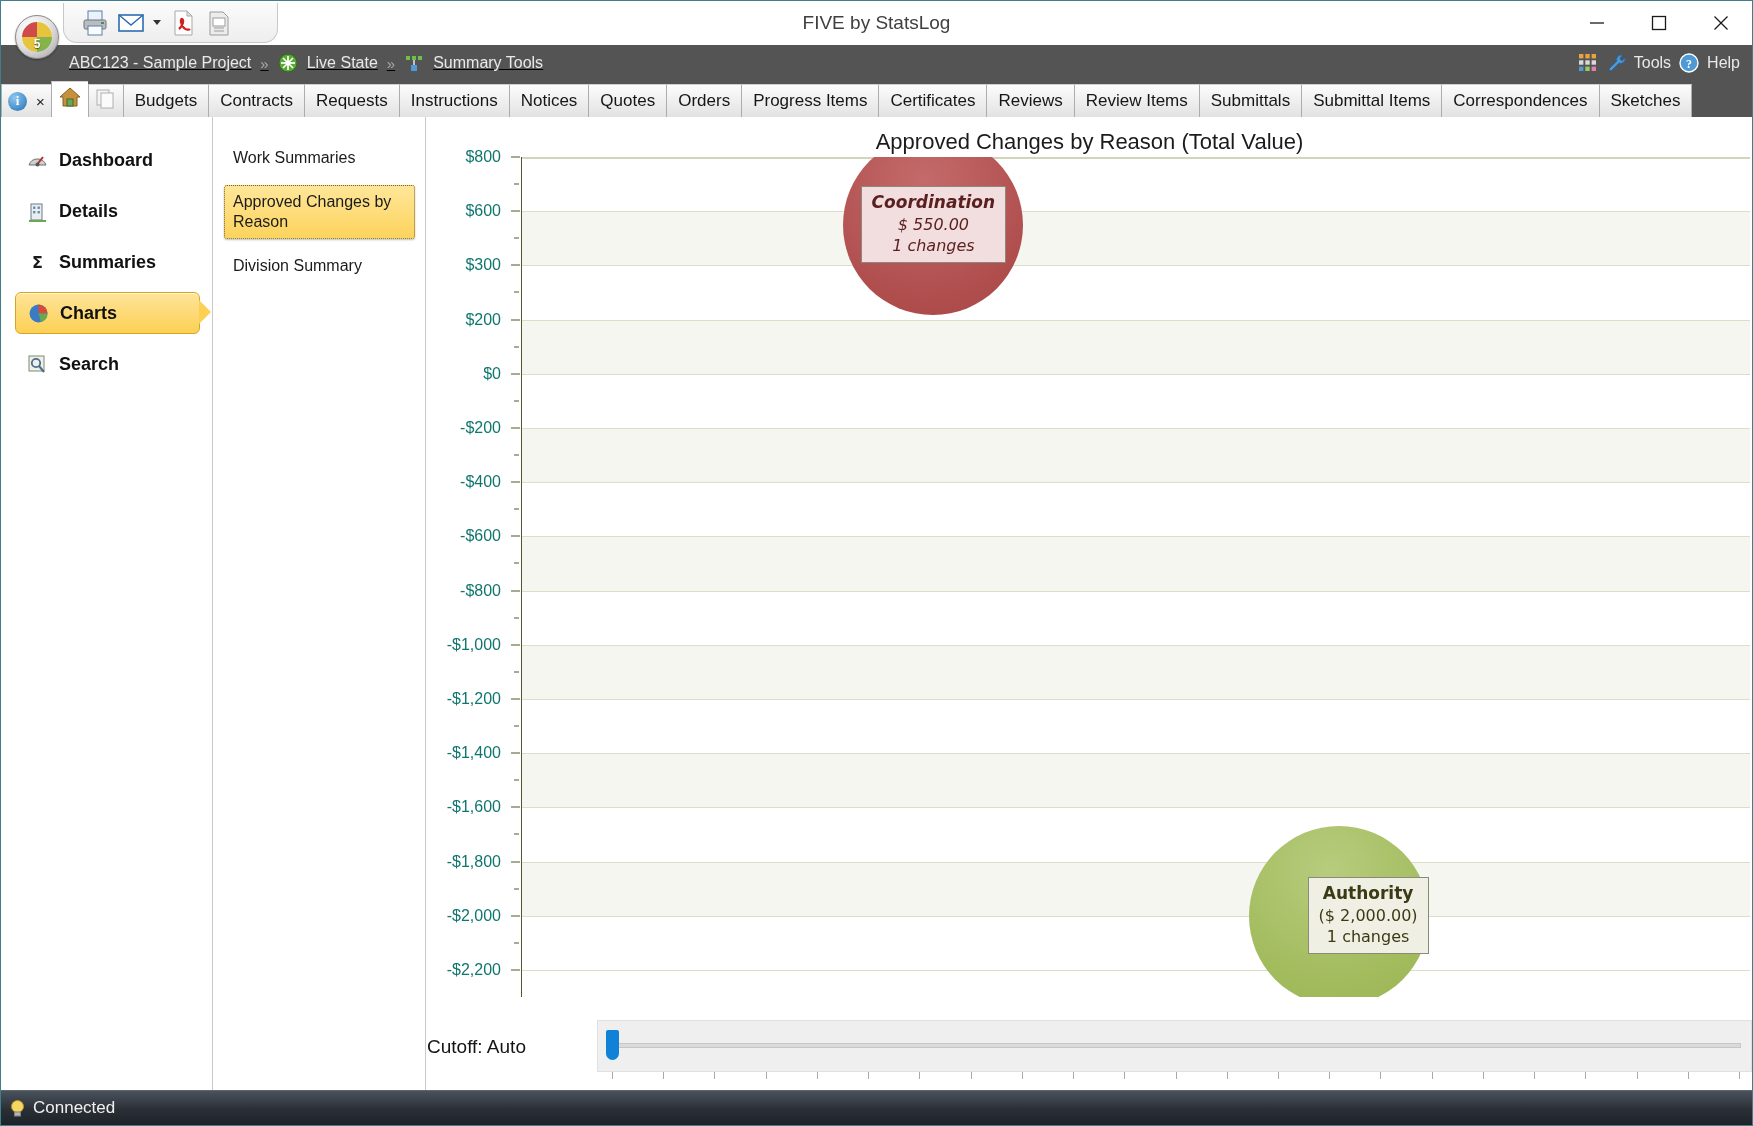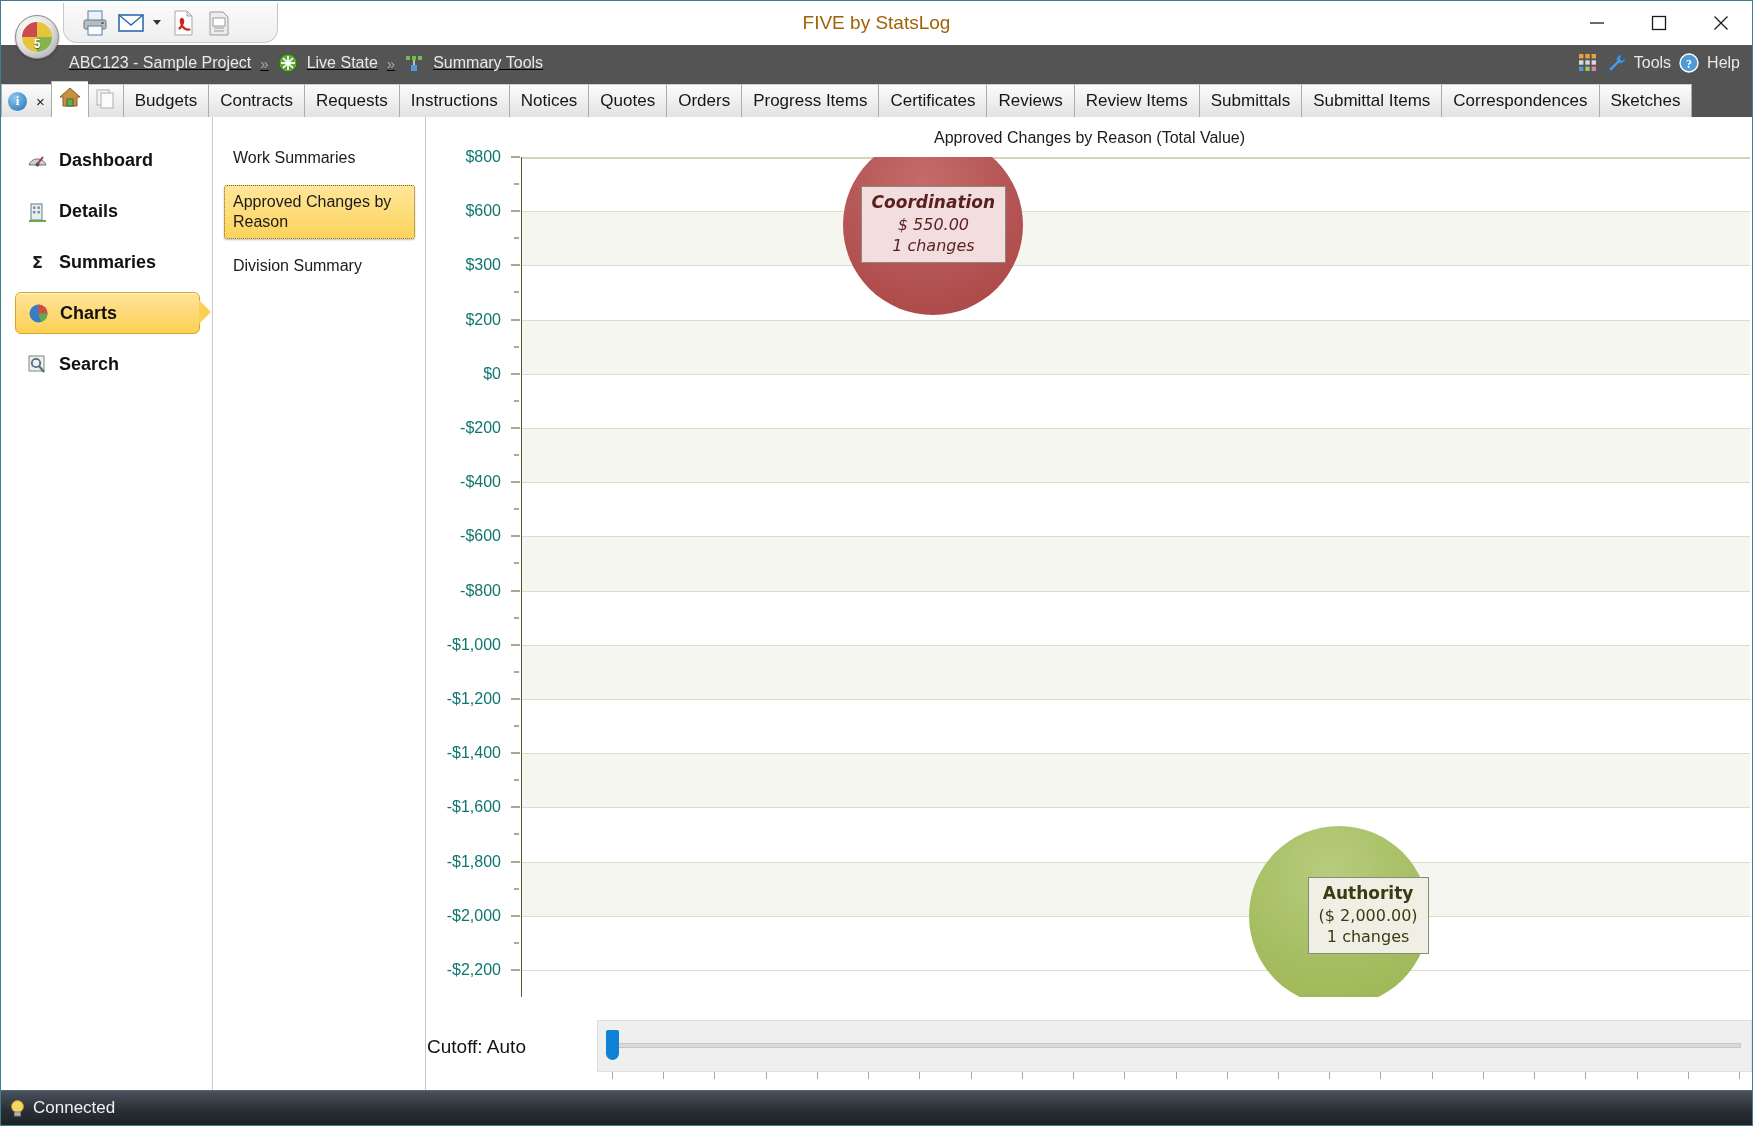--- a/index.html
+++ b/index.html
@@ -17,21 +17,21 @@
   }
 
   
   .titlebar {
     position: absolute; left: 0; top: 0; width: 1751px; height: 44px;
     background: #ffffff;
     display: flex; align-items: center;
   }
   .title-text {
     position: absolute; left: 0; right: 0; top: 11px;
-    text-align: center; font-size: 19px; color: #a16207;
+    text-align: center; font-size: 19px; color: #404040;
   }
   .win-buttons {
     position: absolute; right: 0; top: 0; height: 44px;
     display: flex; align-items: center;
   }
   .win-btn {
     width: 62px; height: 44px; display: flex;
     align-items: center; justify-content: center;
     color: #1a1a1a; font-size: 17px; background: transparent;
     border: none; cursor: pointer;
@@ -172,21 +172,21 @@
     box-shadow: 0 1px 2px rgba(0,0,0,.25);
   }
 
   
   .chartarea {
     position: absolute; left: 426px; top: 0; right: 0; height: 973px;
     background: #ffffff;
   }
   .chart-title {
     position: absolute; left: 0; right: 0; top: 12px; text-align: center;
-    font-size: 16px; color: #1b1b1b;
+    font-size: 22px; color: #1b1b1b;
   }
   .plot-wrap {
     position: absolute; left: 28px; top: 40px; right: 2px; bottom: 93px;
   }
   .yaxis {
     position: absolute; left: 0; top: 0; width: 56px; height: 100%;
   }
   .ytick {
     position: absolute; right: 10px; transform: translateY(-50%);
     font-size: 16px; color: #0f766e; white-space: nowrap;

